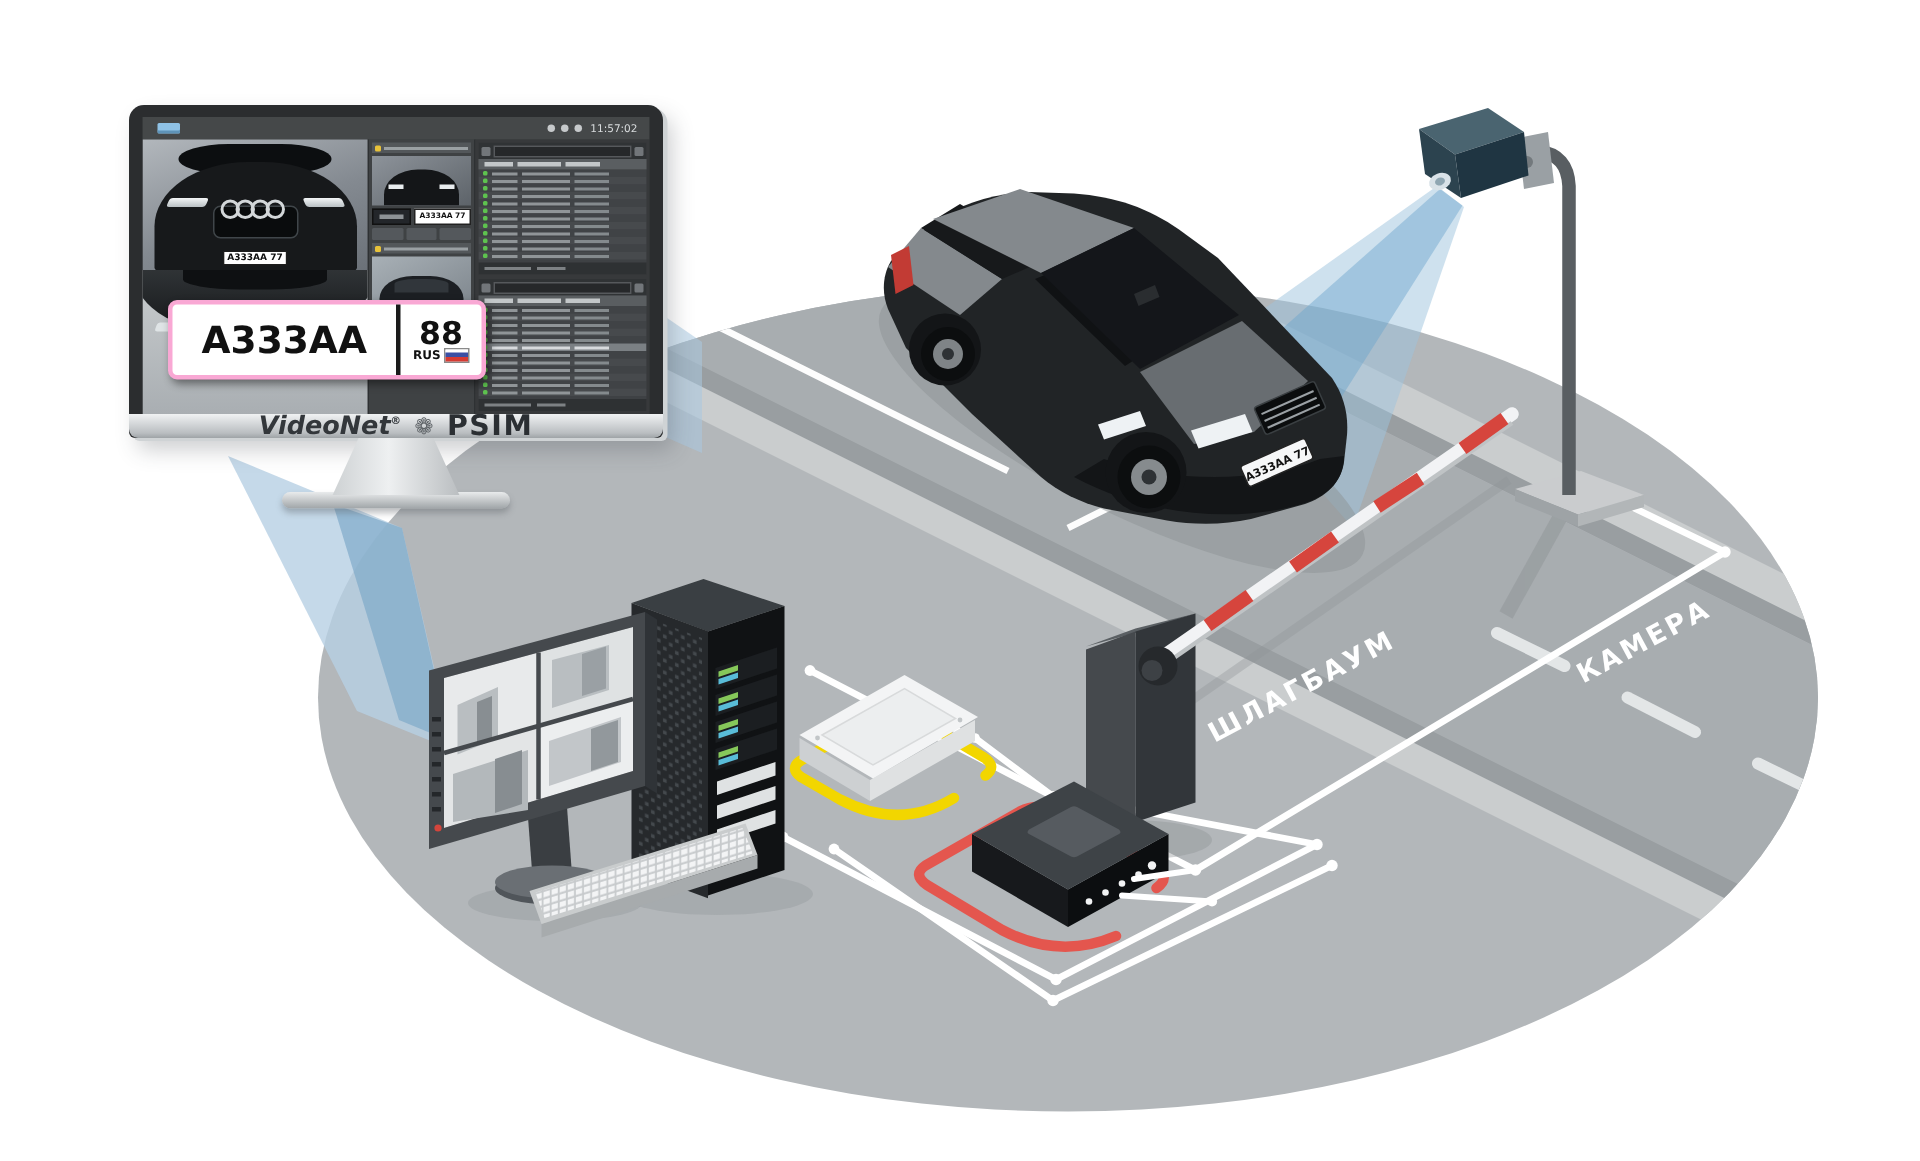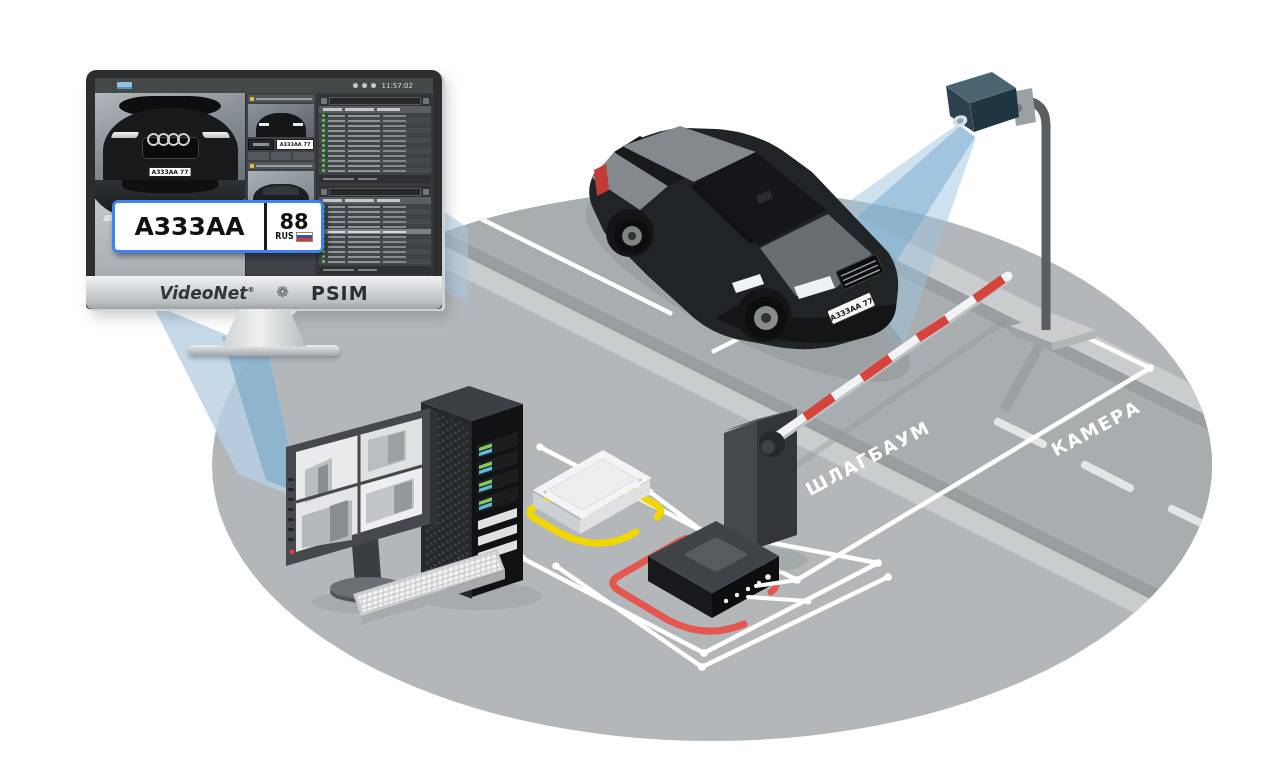--- a/index.html
+++ b/index.html
@@ -6,21 +6,21 @@
   #stage{position:relative;width:1280px;height:774px;overflow:hidden;background:#fff;
          font-family:"DejaVu Sans","Liberation Sans",sans-serif;}
   #scene{position:absolute;left:0;top:0;}
 
   
   .monitor{position:absolute;left:86px;top:70px;width:356px;}
   .frame{background:#2b2d2f;border-radius:10px 10px 4px 4px;padding:8px 9px 0 9px;
          box-shadow:3px 2px 0 #cfd3d5, 6px 8px 14px rgba(60,65,70,.25);}
   .screen{position:relative;width:338px;height:198px;background:#3a3d3f;overflow:hidden;}
   
-  .tbar{height:15px;background:#454849;display:flex;align-items:center;gap:2px;padding:0 20px;}
+  .tbar{height:15px;background:#454849;display:flex;align-items:center;gap:2px;padding:0 8px;}
   .tbi{width:10px;height:7px;background:#c6c9cb;border-radius:1px;box-shadow:inset 0 -2px 0 #9ea3a6;flex:0 0 auto;}
   .tbi.blue{width:15px;background:#8fc2e6;box-shadow:inset 0 -2px 0 #5e93b8;}
   .tbar .spacer{flex:1;}
   .tbdot{width:5px;height:5px;border-radius:50%;background:#c6c9cb;flex:0 0 auto;margin-left:2px;}
   .clock{font-size:7px;line-height:8px;color:#d8dbdd;margin-left:4px;white-space:nowrap;}
   
   .sbody{position:relative;display:flex;height:183px;}
   .colv{width:150px;display:flex;flex-direction:column;}
   .tile{position:relative;overflow:hidden;}
   .tile.audi{height:87px;background:linear-gradient(160deg,#b2b7bc 0%,#848a91 55%,#6b7178 100%);}
@@ -76,32 +76,32 @@
   .trow:nth-child(even){background:#474a4d;}
   .trow .led{width:3px;height:3px;background:#5ec24f;border-radius:1px;flex:0 0 auto;}
   .trow b{height:2px;background:#909598;display:block;}
   .trow .c1{width:16%;} .trow .c2{width:30%;} .trow .c3{width:22%;background:#848a8d;}
   .trow.hl{background:#7b8084;} .trow.hl b{background:#d7dadd;}
   .tfoot{height:8px;background:#2e3133;display:flex;align-items:center;gap:4px;padding:0 4px;}
   .tfoot b{height:2px;background:#7d8184;display:block;}
   .tfoot .f1{width:30%;} .tfoot .f2{width:18%;}
   
   .bigplate{position:absolute;left:17px;top:122px;width:206px;height:47px;background:#fff;
-        border:3px solid #3b82f6;border-radius:6px;display:flex;box-shadow:2px 3px 6px rgba(0,0,0,.45);}
+        border:3px solid #f9a8d4;border-radius:6px;display:flex;box-shadow:2px 3px 6px rgba(0,0,0,.45);}
   .bp-main{flex:1;display:flex;align-items:center;justify-content:center;color:#111;
         font-weight:700;font-size:25px;letter-spacing:0px;white-space:nowrap;}
   .bp-reg{width:54px;border-left:3px solid #1b1b1b;display:flex;flex-direction:column;align-items:center;justify-content:center;}
   .bp-num{color:#111;font-weight:700;font-size:21px;line-height:20px;}
   .bp-bot{display:flex;align-items:center;gap:2px;}
   .bp-rus{color:#111;font-weight:700;font-size:8px;}
   .flag{width:15px;height:8px;border:1px solid #8a8a8a;display:flex;flex-direction:column;}
   .flag i{flex:1;display:block;} .flag .w{background:#fff;} .flag .b{background:#3a4fa4;} .flag .r{background:#d53a32;}
   
-  .chin{height:33px;margin:0 -9px;background:linear-gradient(#f0f2f3,#b9bdc0 80%,#9ea3a6);
-        border-radius:0 0 6px 6px;display:flex;align-items:center;justify-content:center;gap:22px;}
+  .chin{height:16px;margin:0 -9px;background:linear-gradient(#f0f2f3,#b9bdc0 80%,#9ea3a6);
+        border-radius:0 0 6px 6px;display:flex;align-items:center;justify-content:center;gap:9px;}
   .brand{font-style:italic;font-weight:700;font-size:17px;color:#33373b;letter-spacing:0;}
   .brand sup{font-size:7px;}
   .emblem{font-size:15px;color:#5c6165;line-height:1;}
   .product{font-weight:700;font-size:19px;color:#2b2f33;letter-spacing:1px;}
   .neck{width:96px;height:38px;margin:0 auto;background:linear-gradient(90deg,#c9cdcf,#eef0f1 45%,#b4b8bb);
         clip-path:polygon(24% 0,76% 0,94% 100%,6% 100%);}
   .mbase{width:152px;height:11px;margin:-2px auto 0;border-radius:7px;
         background:linear-gradient(#e9ebec,#a0a5a8);box-shadow:0 3px 4px rgba(90,95,100,.4);}
 </style>
 </head>

